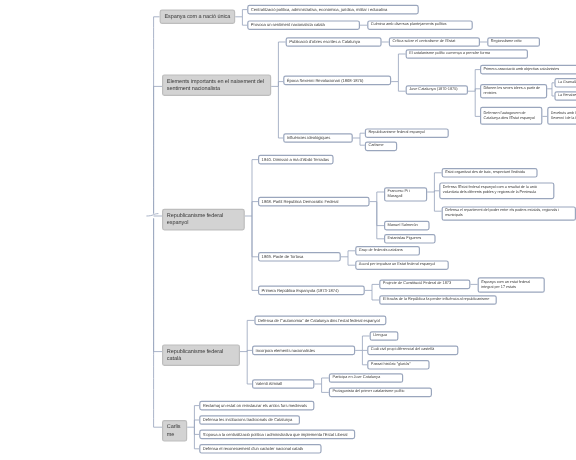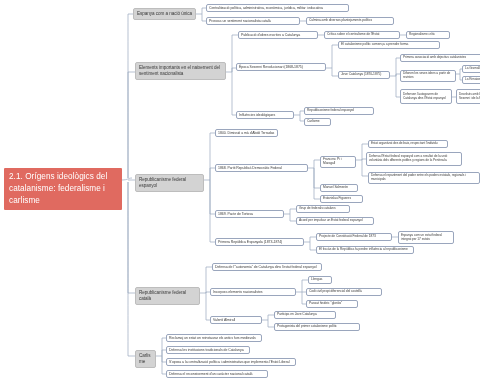--- a/index.html
+++ b/index.html
@@ -140,23 +140,20 @@
     <path d="M268,320 L268,315 L274,315"></path>
     <path d="M268,320 L268,327 L274,327"></path>
 
     <path d="M156,356 L162,356"></path>
     <path d="M162,356 L162,338 L166,338"></path>
     <path d="M162,356 L162,350 L166,350"></path>
     <path d="M162,356 L162,362 L166,362"></path>
     <path d="M162,356 L162,374 L166,374"></path>
   </svg>
 
-  <div class="node lvl0" style="left:4px;top:168px;width:118px;">
-    <span>2.1. Orígens ideològics del catalanisme: federalisme i carlisme</span>
-  </div>
 
   <div class="node lvl1" style="left:133px;top:8px;width:63px;">
     <span>Espanya com a nació única</span>
   </div>
   <div class="node lvl2" style="left:206px;top:4px;width:143px;">
     <span>Centralització política, administrativa, econòmica, jurídica, militar i educativa</span>
   </div>
   <div class="node lvl2" style="left:206px;top:17px;width:94px;">
     <span>Provoca un sentiment nacionalista català</span>
   </div>

